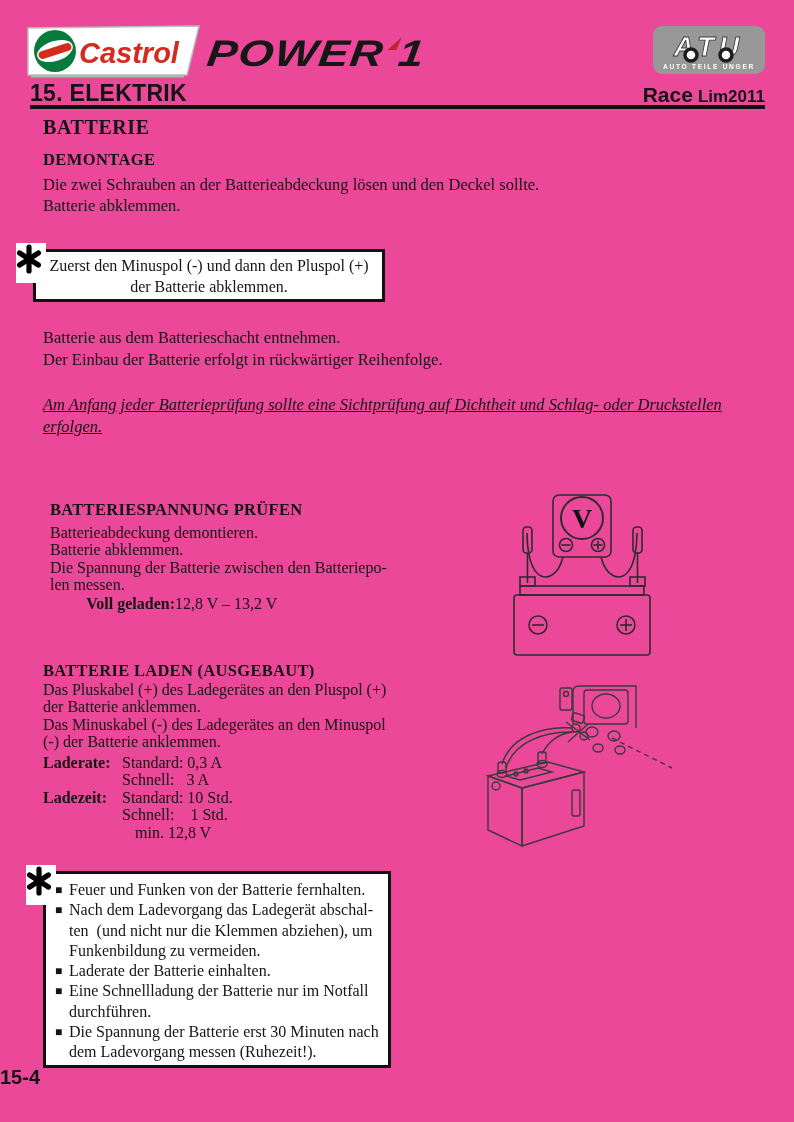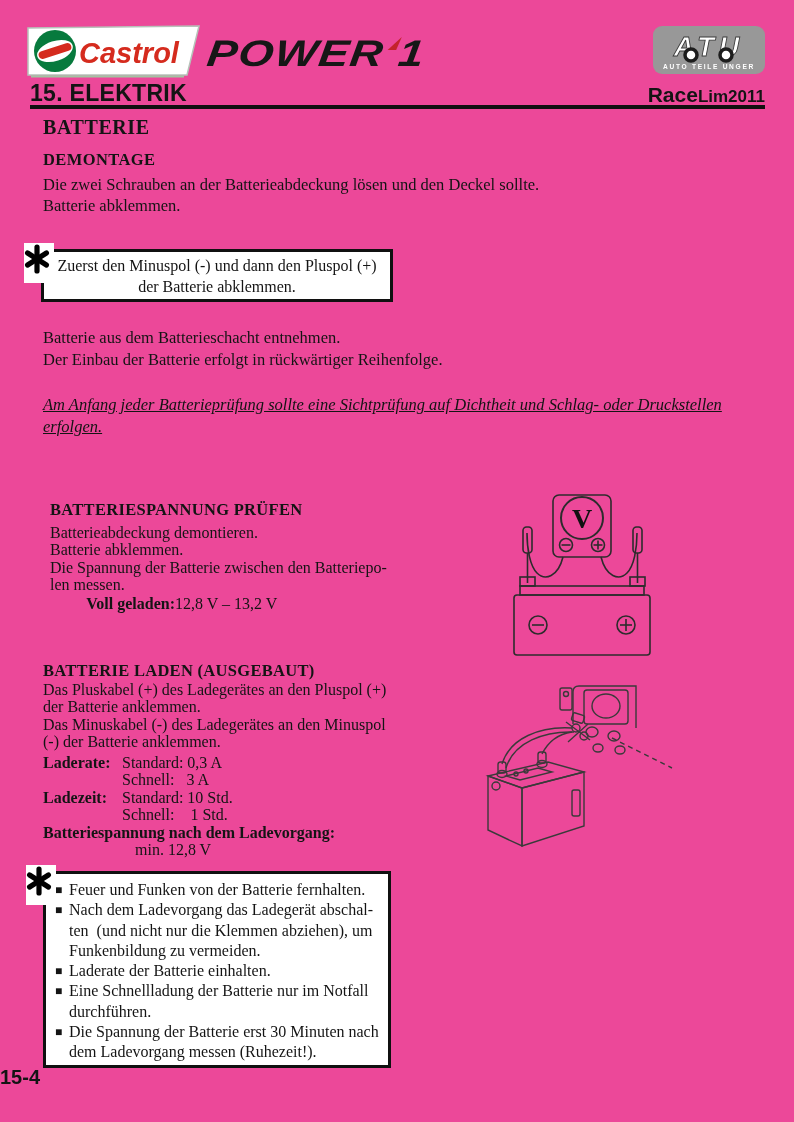--- a/index.html
+++ b/index.html
@@ -10,21 +10,21 @@
   }
   .abs { position:absolute; }
   .sans { font-family:"Liberation Sans", sans-serif; }
   .pre { white-space:pre; }
   .preline { white-space:pre-line; }
 
   
   .chapter-title { left:30px; top:80px; font-size:23px; font-weight:bold; letter-spacing:0.3px;text-align:right; }
   .model-line { right:29px; top:83px; font-weight:bold; white-space:nowrap; }
   .model-name { font-size:21px; }
-  .model-code { font-size:17px; }
+  .model-code { font-size:17px; margin-left:5px; }
   .header-rule { left:30px; top:105px; width:735px; height:4px; background:#101010; }
 
   .power1 {
     left:210px; top:33px; font-family:"Liberation Sans", sans-serif;
     font-style:italic; font-weight:bold; font-size:37px; color:#171717;
     letter-spacing:1px; transform:scaleX(1.22) skewX(-6deg); transform-origin:left top;
     white-space:nowrap;
   }
   .red-flame {
     display:inline-block; width:0; height:0; border-left:7px solid transparent;
@@ -42,21 +42,21 @@
     font-style:italic; text-decoration:underline;
   }
 
   
   .note-wrap { position:absolute; }
   .star-badge { position:absolute; left:0; top:0; width:30px; height:40px; background:#fff; z-index:2; }
   .note-frame {
     position:relative; z-index:1; margin-left:17px; margin-top:6px;
     border:3px solid #101010; box-sizing:border-box; background:#fff;
   }
-  .note1-wrap { left:24px; top:243px; }
+  .note1-wrap { left:16px; top:243px; }
   .note1 { width:352px; height:53px; text-align:center; font-size:16px; line-height:21px; padding-top:3px; }
   .warn-wrap { left:26px; top:865px; }
   .warn { width:348px; height:197px; padding:6px 4px 6px 9px; font-size:16px; line-height:20.3px; }
   .warn-item { display:flex; }
   .warn-marker { font-size:12px; line-height:20.3px; width:14px; flex:0 0 14px; }
   .warn-text { white-space:pre; }
 
   
   .section { position:absolute; font-size:16px; line-height:17.5px; }
   .sec-a { left:50px; top:501px; width:420px; }
@@ -184,21 +184,20 @@
     <div class="spec-row">
       <span class="lbl-b">Laderate:</span>
       <span class="pre">Standard: 0,3 A
 Schnell:   3 A</span>
     </div>
     <div class="spec-row">
       <span class="lbl-b">Ladezeit:</span>
       <span class="pre">Standard: 10 Std.
 Schnell:    1 Std.</span>
     </div>
-    <div class="after-head">Batteriespannung nach dem Ladevorgang:</div>
     <div class="after-val">min. 12,8 V</div>
   </div>
 
   <svg class="abs" style="left:460px; top:680px;" width="260" height="190" viewBox="0 0 260 190">
     <g stroke="#3a3a3a" fill="none" stroke-width="1.4">
 
       <path d="M113,44 L113,12 Q113,6 119,6 L176,6 L176,48"></path>
       <rect x="124" y="10" width="44" height="34" rx="3"></rect>
       <ellipse cx="146" cy="26" rx="14" ry="12"></ellipse>
       <rect x="100" y="8" width="12" height="22" rx="2"></rect>

